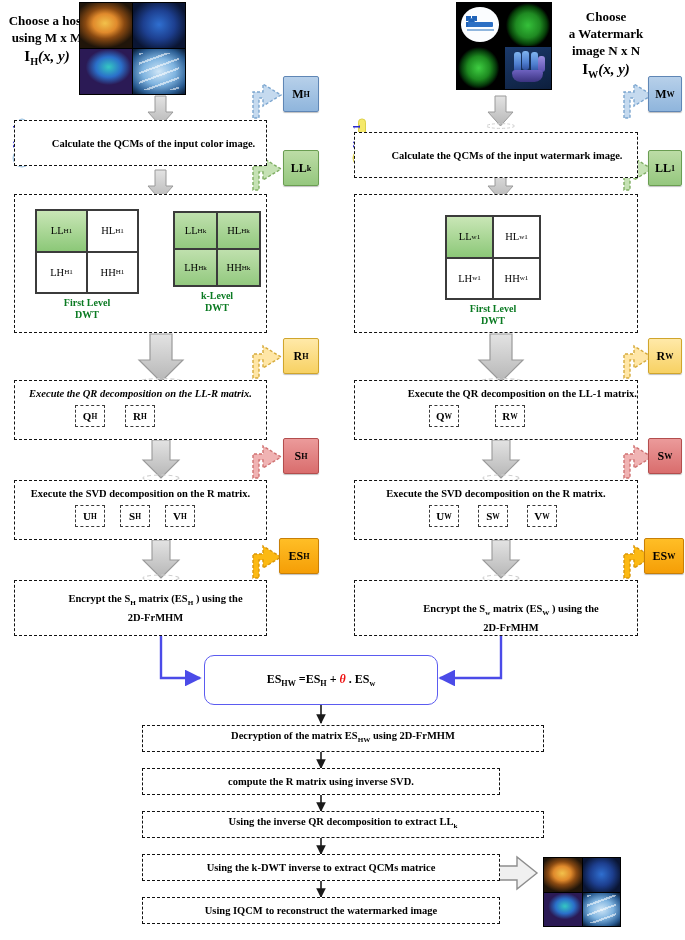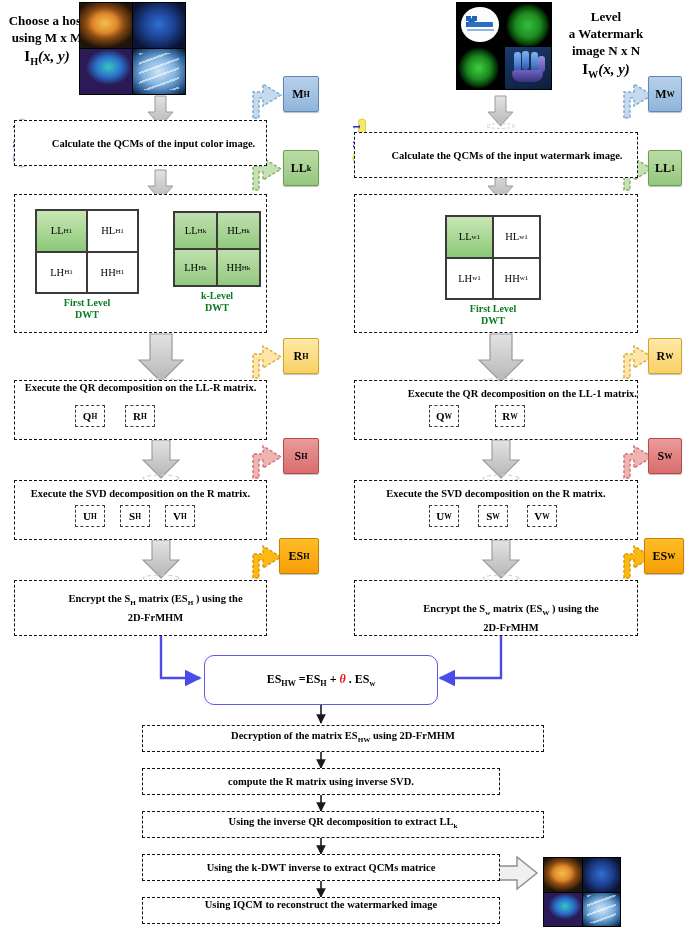--- a/index.html
+++ b/index.html
@@ -154,21 +154,21 @@
   <div class="q wq4">
     <div class="f1"></div>
       <div class="f2"></div>
       <div class="f3"></div>
       <div class="f4"></div>
       <div class="palm"></div>
   </div>
 </div>
 
 <div class="abs head-txt" style="left:556px; top:8px; width:100px;">
-  <div>Level</div>
+  <div>Choose</div>
   <div>a Watermark</div>
   <div>image N x N</div>
   <div class="fml">
     <span>I</span><sub>W</sub><span class="it">(x, y)</span>
   </div>
 </div>
 
 <svg class="abs" style="left:0; top:0;" width="685" height="940" viewBox="0 0 685 940">
   <defs>
     <linearGradient id="gray3d" x1="0" y1="0" x2="0" y2="1">
@@ -367,21 +367,21 @@
         </div>
     </div>
     <div class="dwt-cap">
       <div>k-Level</div>
       <div>DWT</div>
     </div>
   </div>
 </div>
 
 <div class="abs stage" style="left:14px; top:380px; width:253px; height:60px;">
-  <div class="stage-txt" style="">Execute the QR decomposition on the LL-R matrix.</div>
+  <div class="stage-txt" style="margin-top:6px;font-style:italic;">Execute the QR decomposition on the LL-R matrix.</div>
   <div class="abs mini" style="left:60px; top:24px; width:30px; height:22px;">
     <span>Q</span>
       <sub>H</sub>
   </div>
   <div class="abs mini" style="left:110px; top:24px; width:30px; height:22px;">
     <span>R</span>
       <sub>H</sub>
   </div>
 </div>
 
@@ -539,21 +539,21 @@
 <div class="abs stage" style="left:142px; top:811px; width:402px; height:27px; display:flex; align-items:center; justify-content:center;">
   <div class="stage-txt">
     <span>Using the inverse QR decomposition to extract LL</span><sub>k</sub>
   </div>
 </div>
 
 <div class="abs stage" style="left:142px; top:854px; width:358px; height:27px; display:flex; align-items:center; justify-content:center;">
   <div class="stage-txt">Using the k-DWT inverse to extract QCMs matrice</div>
 </div>
 
-<div class="abs stage" style="left:142px; top:897px; width:358px; height:27px; display:flex; align-items:flex-start; justify-content:center;">
+<div class="abs stage" style="left:142px; top:897px; width:358px; height:27px; display:flex; align-items:center; justify-content:center;">
   <div class="stage-txt">Using IQCM to reconstruct the watermarked image</div>
 </div>
 
 <div class="abs thumb" style="left:543px; top:857px; width:78px; height:70px;">
   <div class="q hq1"></div>
   <div class="q hq2"></div>
   <div class="q hq3"></div>
   <div class="q hq4">
       <div class="ribs"></div>
     </div>

